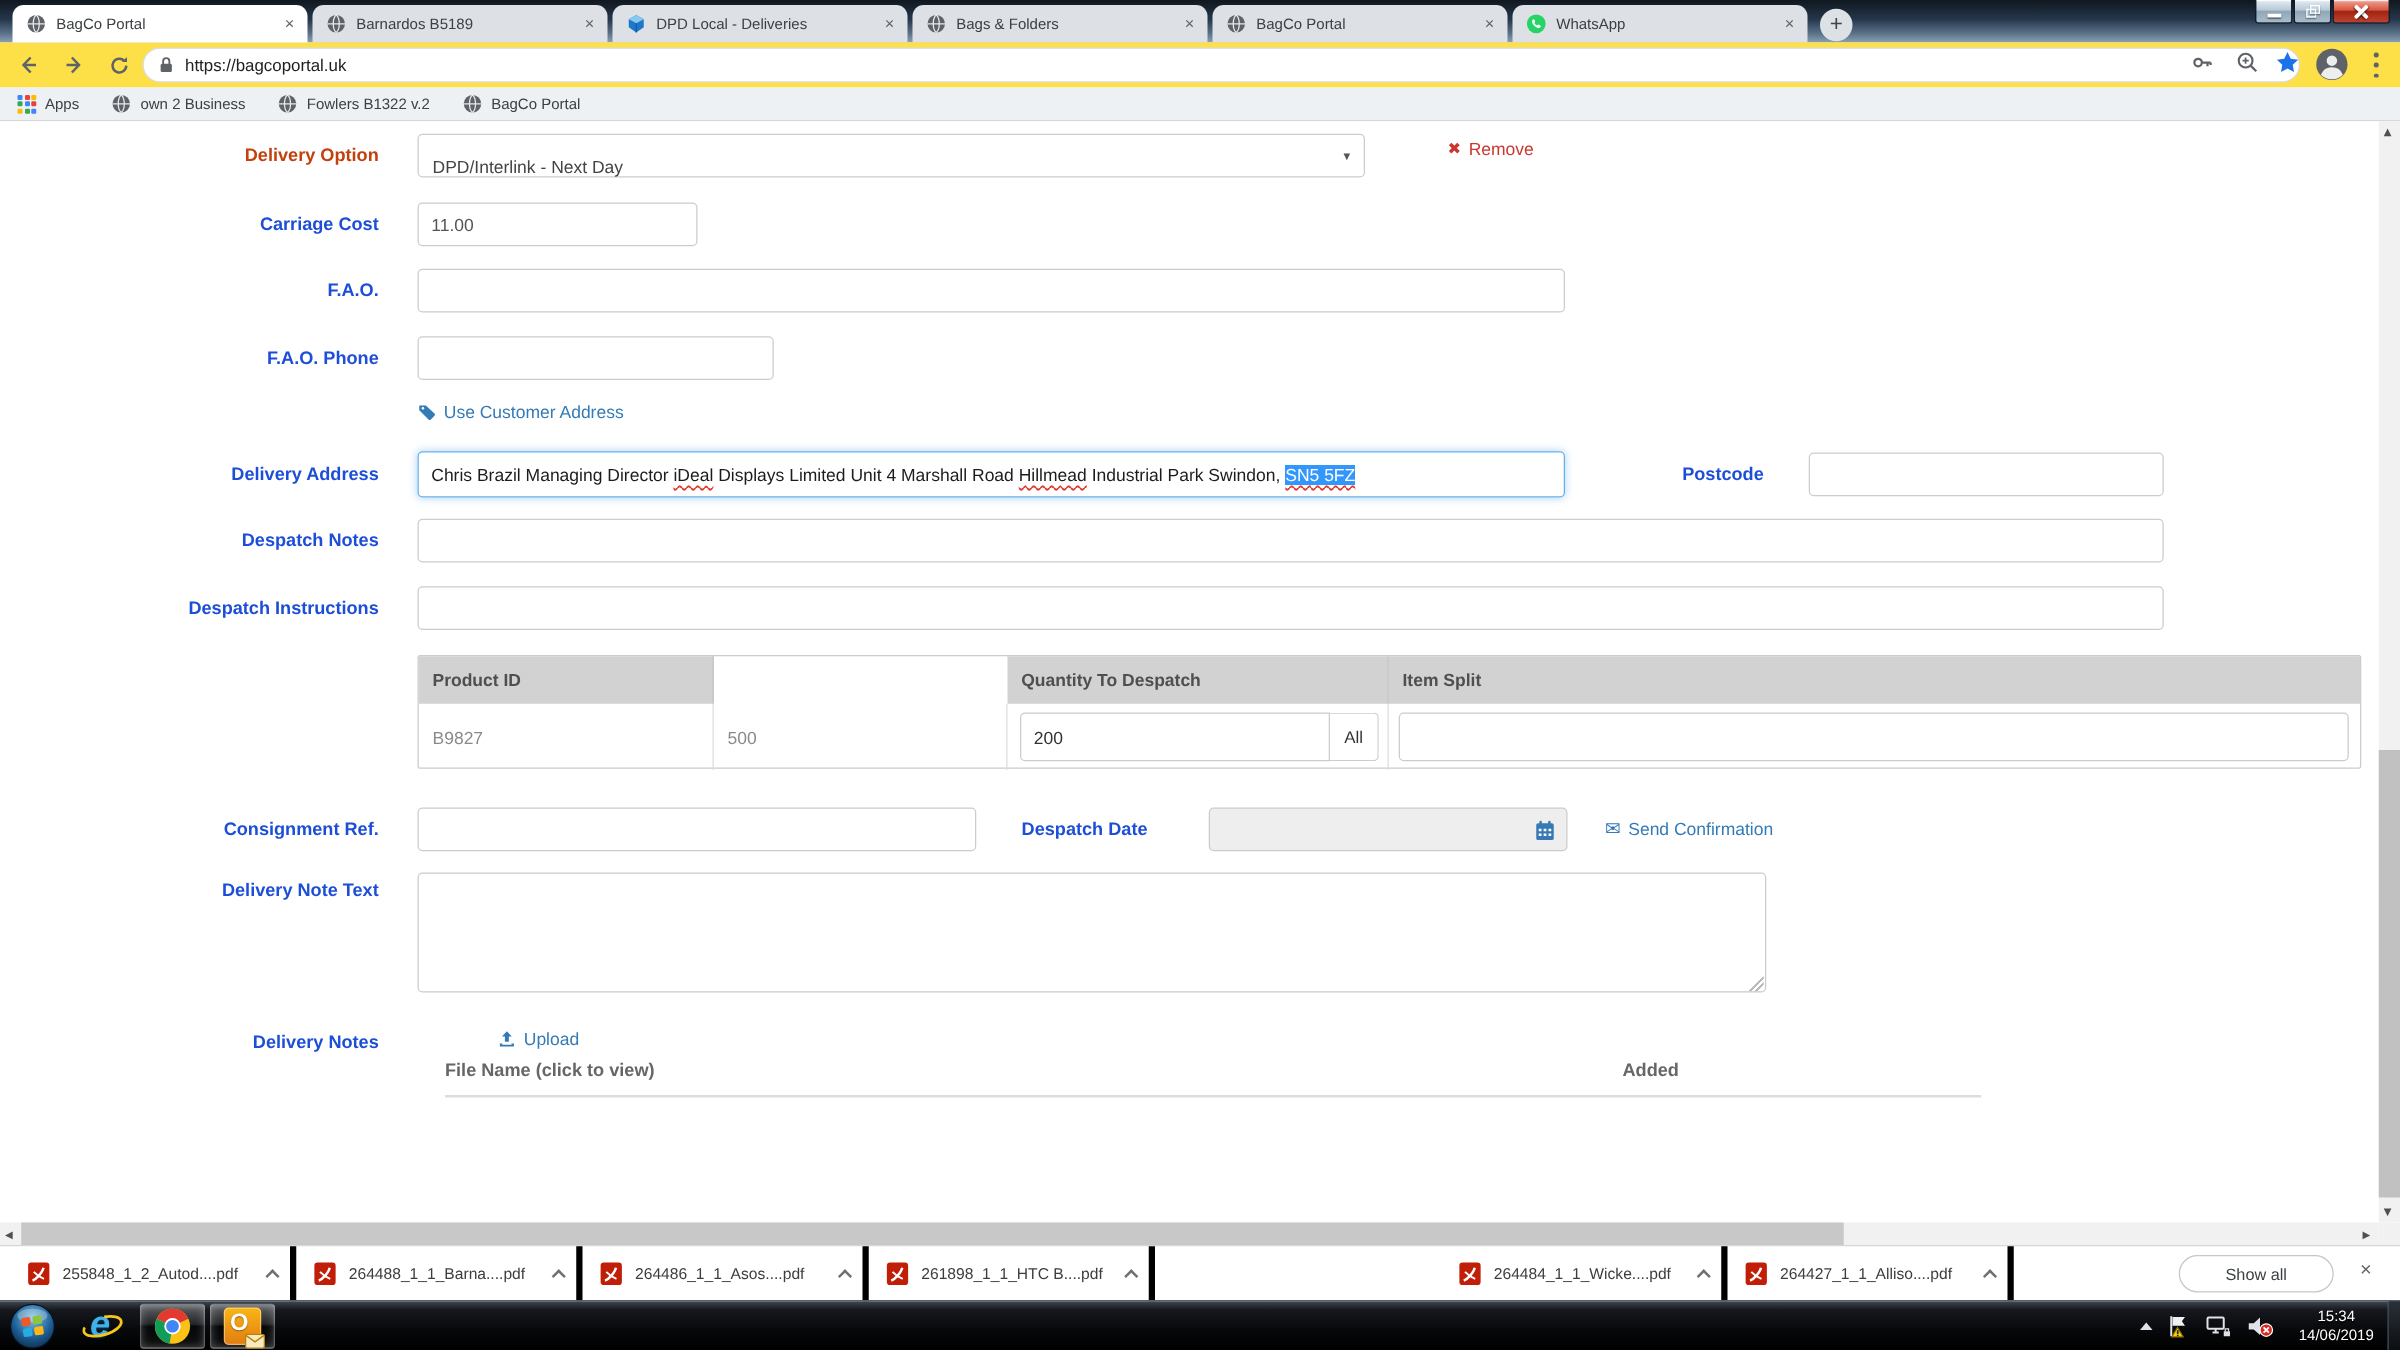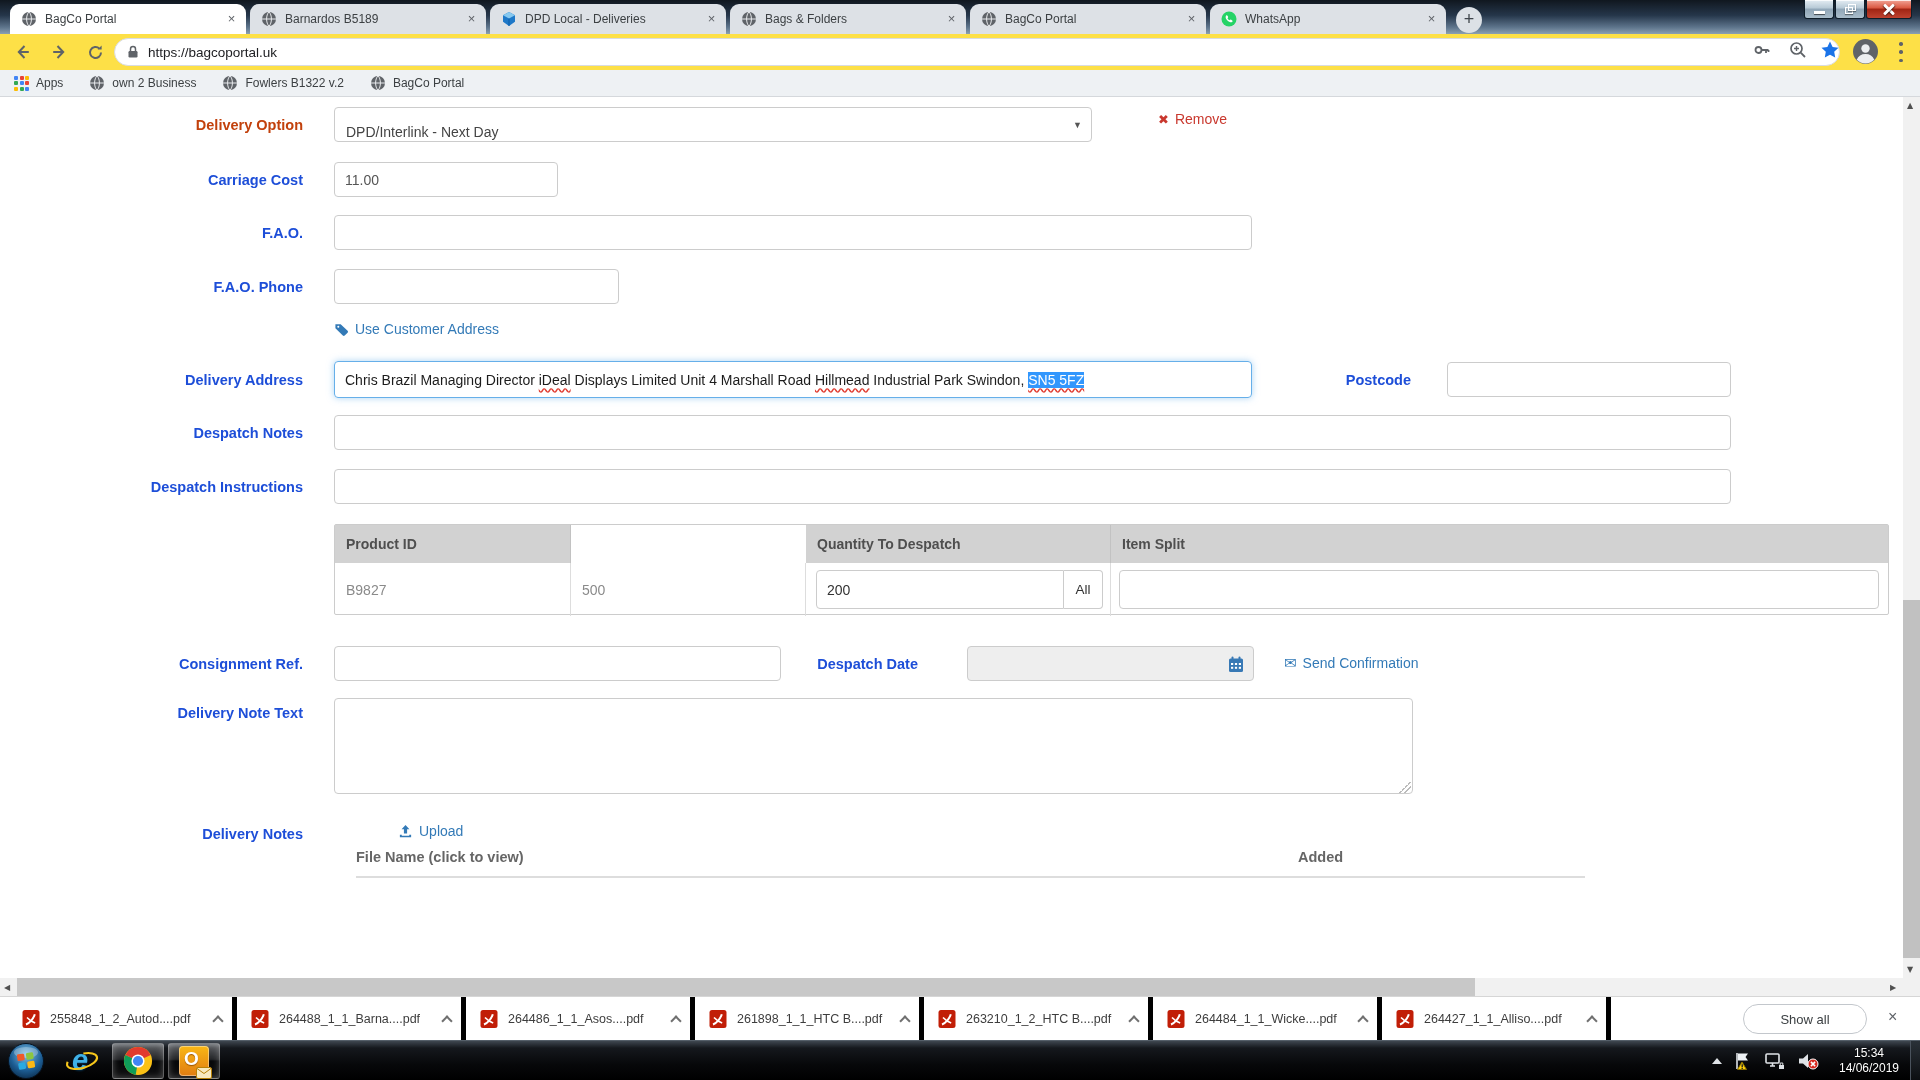--- a/index.html
+++ b/index.html
@@ -49,21 +49,21 @@
 #appsgrid{display:grid;grid-template-columns:repeat(3,4px);grid-gap:1.5px}
 #appsgrid i{width:4px;height:4px;border-radius:1px}
 
 
 #content{position:absolute;left:0;top:97px;width:1903px;height:881px;background:#fff;font-size:14px}
 .lab{position:absolute;left:43px;width:260px;text-align:right;font-weight:bold;font-size:14.5px;color:#1d4ed8;white-space:nowrap}
 .lab.blue{color:#c2410c}
 .inp{position:absolute;height:35px;border:1px solid #ccc;border-radius:4px;background:#fff;font-size:14px;color:#555;
  padding:0 10px;font-family:inherit;outline:none}
 .sel{position:absolute;height:35px;border:1px solid #ccc;border-radius:4px;background:#fff;color:#444;
- display:flex;align-items:flex-start;padding:16px 26px 0 11px}
+ display:flex;align-items:flex-end;padding:0 26px 0 11px}
 .sel .car{position:absolute;right:9px;top:12px;font-size:9px;color:#555}
 .link{color:#337ab7;font-size:14px;display:inline-flex;align-items:center;gap:6px;cursor:pointer;text-decoration:none}
 #removeBtn{position:absolute;left:1158px;top:14px;display:flex;align-items:center;gap:6px;color:#c9382e;font-size:14px}
 #removeBtn .xg{font-family:"DejaVu Sans",sans-serif;font-weight:bold;font-size:13px}
 #addrBox{position:absolute;left:334px;top:264px;width:918px;height:37px;border:1px solid #66afe9;border-radius:4px;
  box-shadow:0 0 7px rgba(102,175,233,.55);display:flex;align-items:center;padding:0 10px;white-space:nowrap;overflow:hidden;color:#1c1c1c}
 #addrBox span{white-space:pre;font-size:14px}
 .missp{text-decoration:underline wavy #e03c31;text-decoration-skip-ink:none;text-underline-offset:3px}
 .selhl{background:#3297fd;color:#fff}
 .disabled-inp{background:#eee}
@@ -420,29 +420,20 @@
     <span class="fn">264486_1_1_Asos....pdf</span>
     <i class="chevup"></i>
   </div>
   <div class="dlitem" style="left:695px">
     <svg width="20" height="20" viewBox="0 0 20 20">
         <rect x="1.5" y="1" width="17" height="18" rx="2.5" fill="#c11e07"></rect>
         <path d="M5 15.5C8.2 14.3 12.6 9.6 13.8 5.2" stroke="#fff" stroke-width="2" fill="none"></path>
         <path d="M6 8.5c2.5 2.6 5.3 4.6 8.2 5.6" stroke="#fff" stroke-width="1.6" fill="none"></path>
       </svg>
     <span class="fn">261898_1_1_HTC B....pdf</span>
-    <i class="chevup"></i>
-  </div>
-  <div class="dlitem" style="left:924px">
-    <svg width="20" height="20" viewBox="0 0 20 20">
-        <rect x="1.5" y="1" width="17" height="18" rx="2.5" fill="#c11e07"></rect>
-        <path d="M5 15.5C8.2 14.3 12.6 9.6 13.8 5.2" stroke="#fff" stroke-width="2" fill="none"></path>
-        <path d="M6 8.5c2.5 2.6 5.3 4.6 8.2 5.6" stroke="#fff" stroke-width="1.6" fill="none"></path>
-      </svg>
-    <span class="fn">263210_1_2_HTC B....pdf</span>
     <i class="chevup"></i>
   </div>
   <div class="dlitem" style="left:1153px">
     <svg width="20" height="20" viewBox="0 0 20 20">
         <rect x="1.5" y="1" width="17" height="18" rx="2.5" fill="#c11e07"></rect>
         <path d="M5 15.5C8.2 14.3 12.6 9.6 13.8 5.2" stroke="#fff" stroke-width="2" fill="none"></path>
         <path d="M6 8.5c2.5 2.6 5.3 4.6 8.2 5.6" stroke="#fff" stroke-width="1.6" fill="none"></path>
       </svg>
     <span class="fn">264484_1_1_Wicke....pdf</span>
     <i class="chevup"></i>

